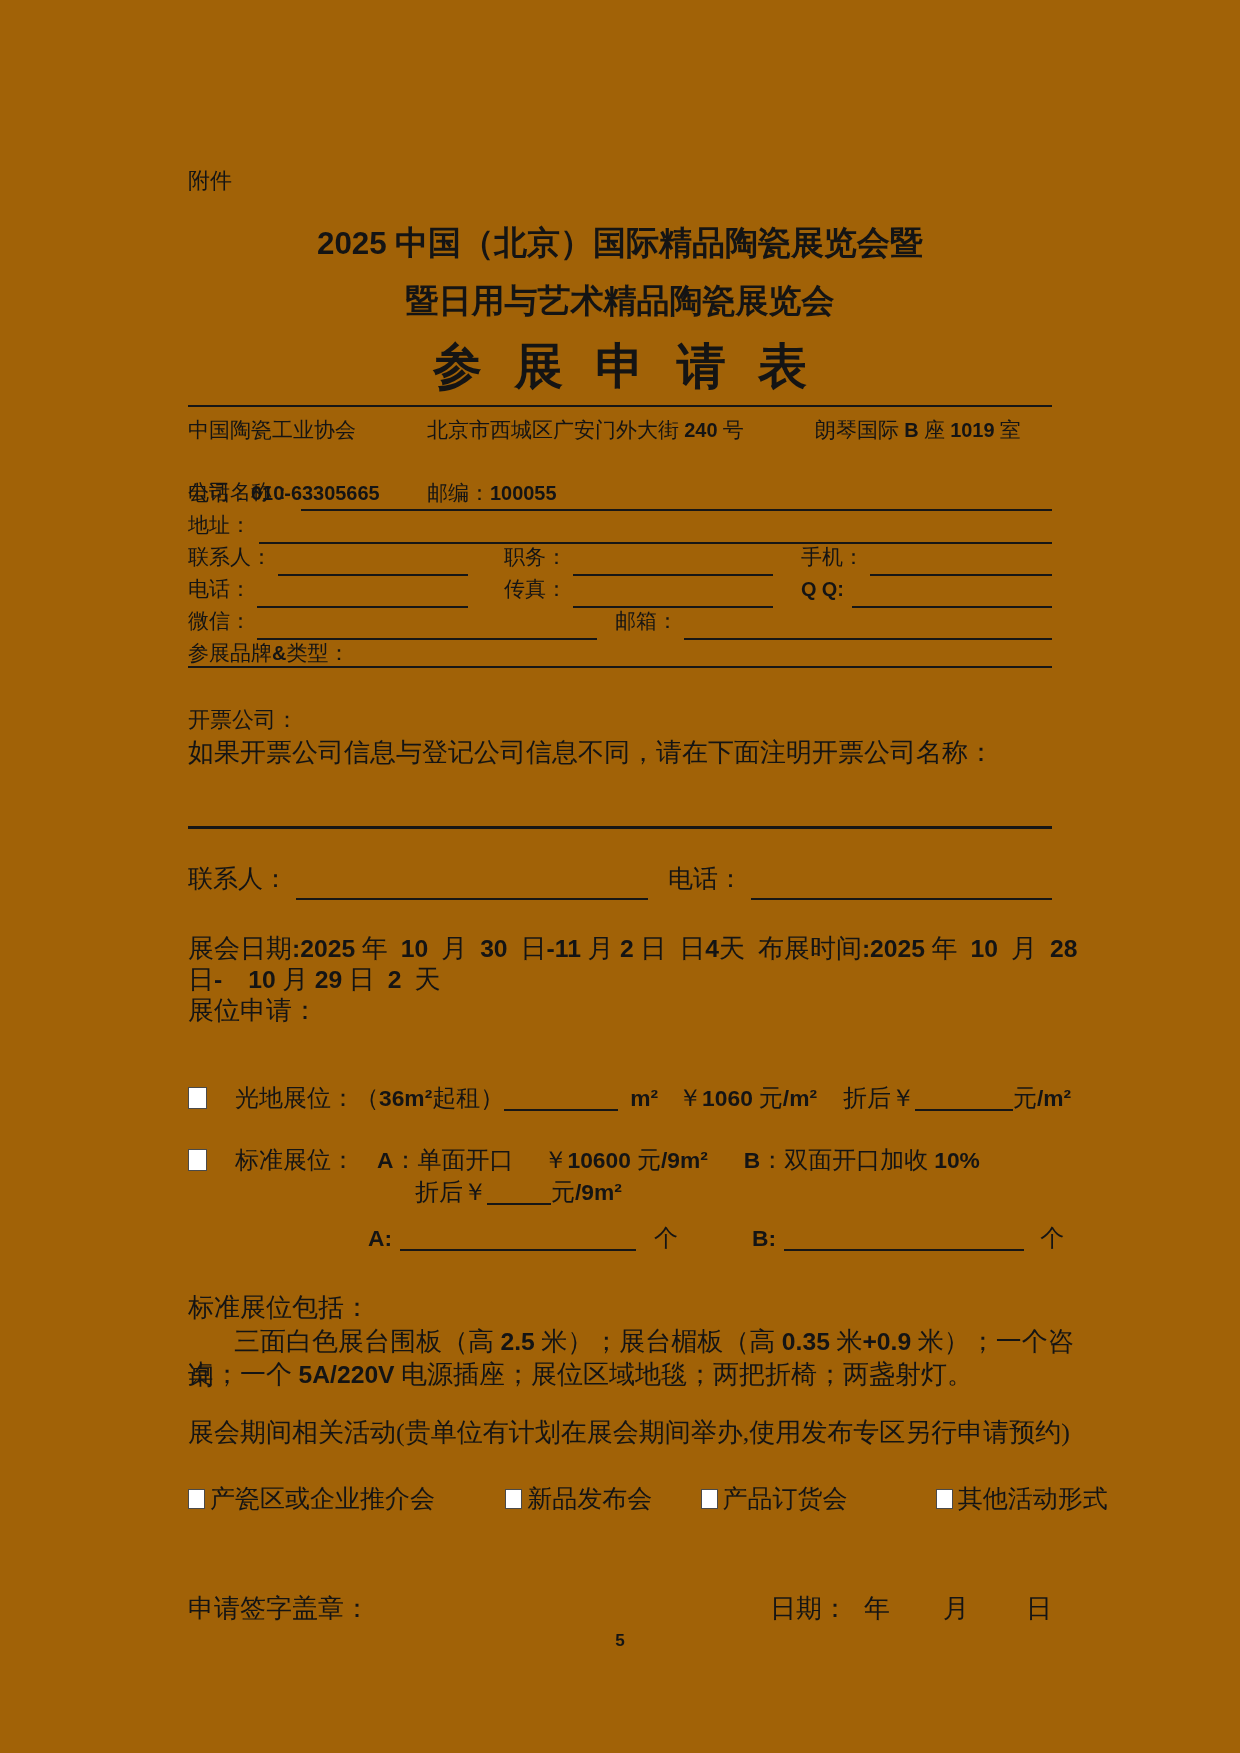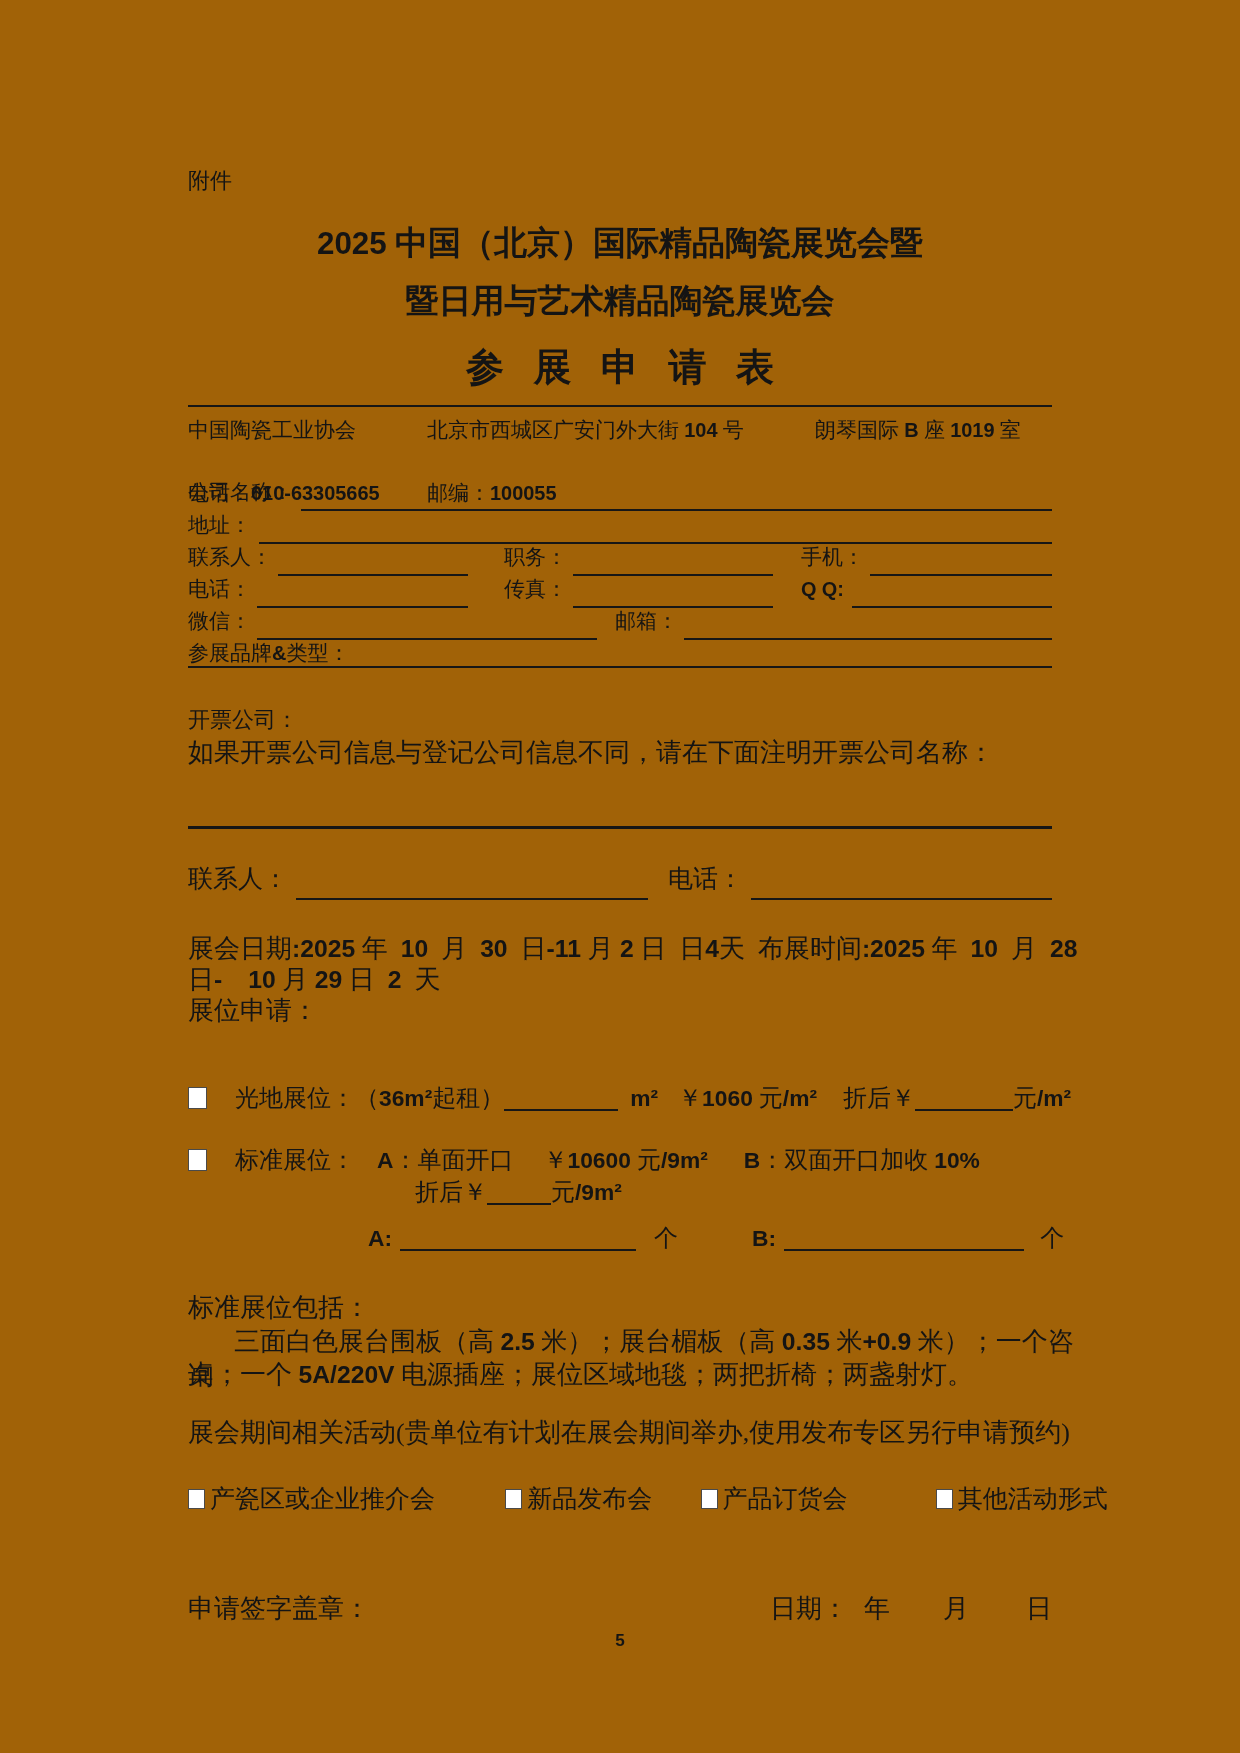--- a/index.html
+++ b/index.html
@@ -21,40 +21,40 @@
     width:19px;height:22px;vertical-align:-3px;margin-right:0;
   }
   .cb.small{width:17px;height:20px;margin-right:5px;vertical-align:-2px;}
   .fs21{font-size:21px;line-height:30px;}
   .fs22{font-size:22px;line-height:30px;}
   .fs24{font-size:24px;line-height:32px;}
   .fs25{font-size:25px;line-height:33px;}
   .fs26{font-size:26px;line-height:34px;}
   .pre{white-space:pre;}
   .title1{font-size:33px;line-height:42px;font-weight:bold;text-align:center;}
-  .title3{font-size:38px;line-height:46px;font-weight:bold;text-align:center;word-spacing:20px;}
+  .title3{font-size:49px;line-height:46px;font-weight:bold;text-align:center;word-spacing:20px;}
   .rel{position:relative;}
   .pagenum{font-size:18px;text-align:center;}
 </style>
 </head>
 <body>
 
 <div class="page">
 
   <div class="abs fs22" style="top:166px;">附件</div>
 
   <div class="abs title1" style="top:222px;"><span class="lat">2025</span> 中国（北京）国际精品陶瓷展览会暨</div>
   <div class="abs title1" style="top:280px;">暨日用与艺术精品陶瓷展览会</div>
   <div class="abs title3" style="top:344px;">参 展 申 请 表</div>
 
   <div class="rule" style="top:405px;"></div>
 
   <div class="abs fs21 rel" style="top:415px;height:30px;">
     <span style="position:absolute;left:0;">中国陶瓷工业协会</span>
-    <span style="position:absolute;left:239px;">北京市西城区广安门外大街 <span class="lat">104</span> 号</span>
+    <span style="position:absolute;left:239px;">北京市西城区广安门外大街 <span class="lat">240</span> 号</span>
     <span style="position:absolute;left:627px;">朗琴国际 <span class="lat">B</span> 座 <span class="lat">1019</span> 室</span>
   </div>
   <div class="abs fs21 rel" style="top:448px;height:30px;">
     <span style="position:absolute;left:0;"><span>电话：</span><span class="lat">010-63305665</span></span>
     <span style="position:absolute;left:239px;"><span>邮编：</span><span class="lat">100055</span></span>
   </div>
 
   <div class="abs fs21 flex" style="top:477px;height:30px;">
     <span>公司名称：</span>
     <span class="u grow" style="margin-left:8px;"></span>

